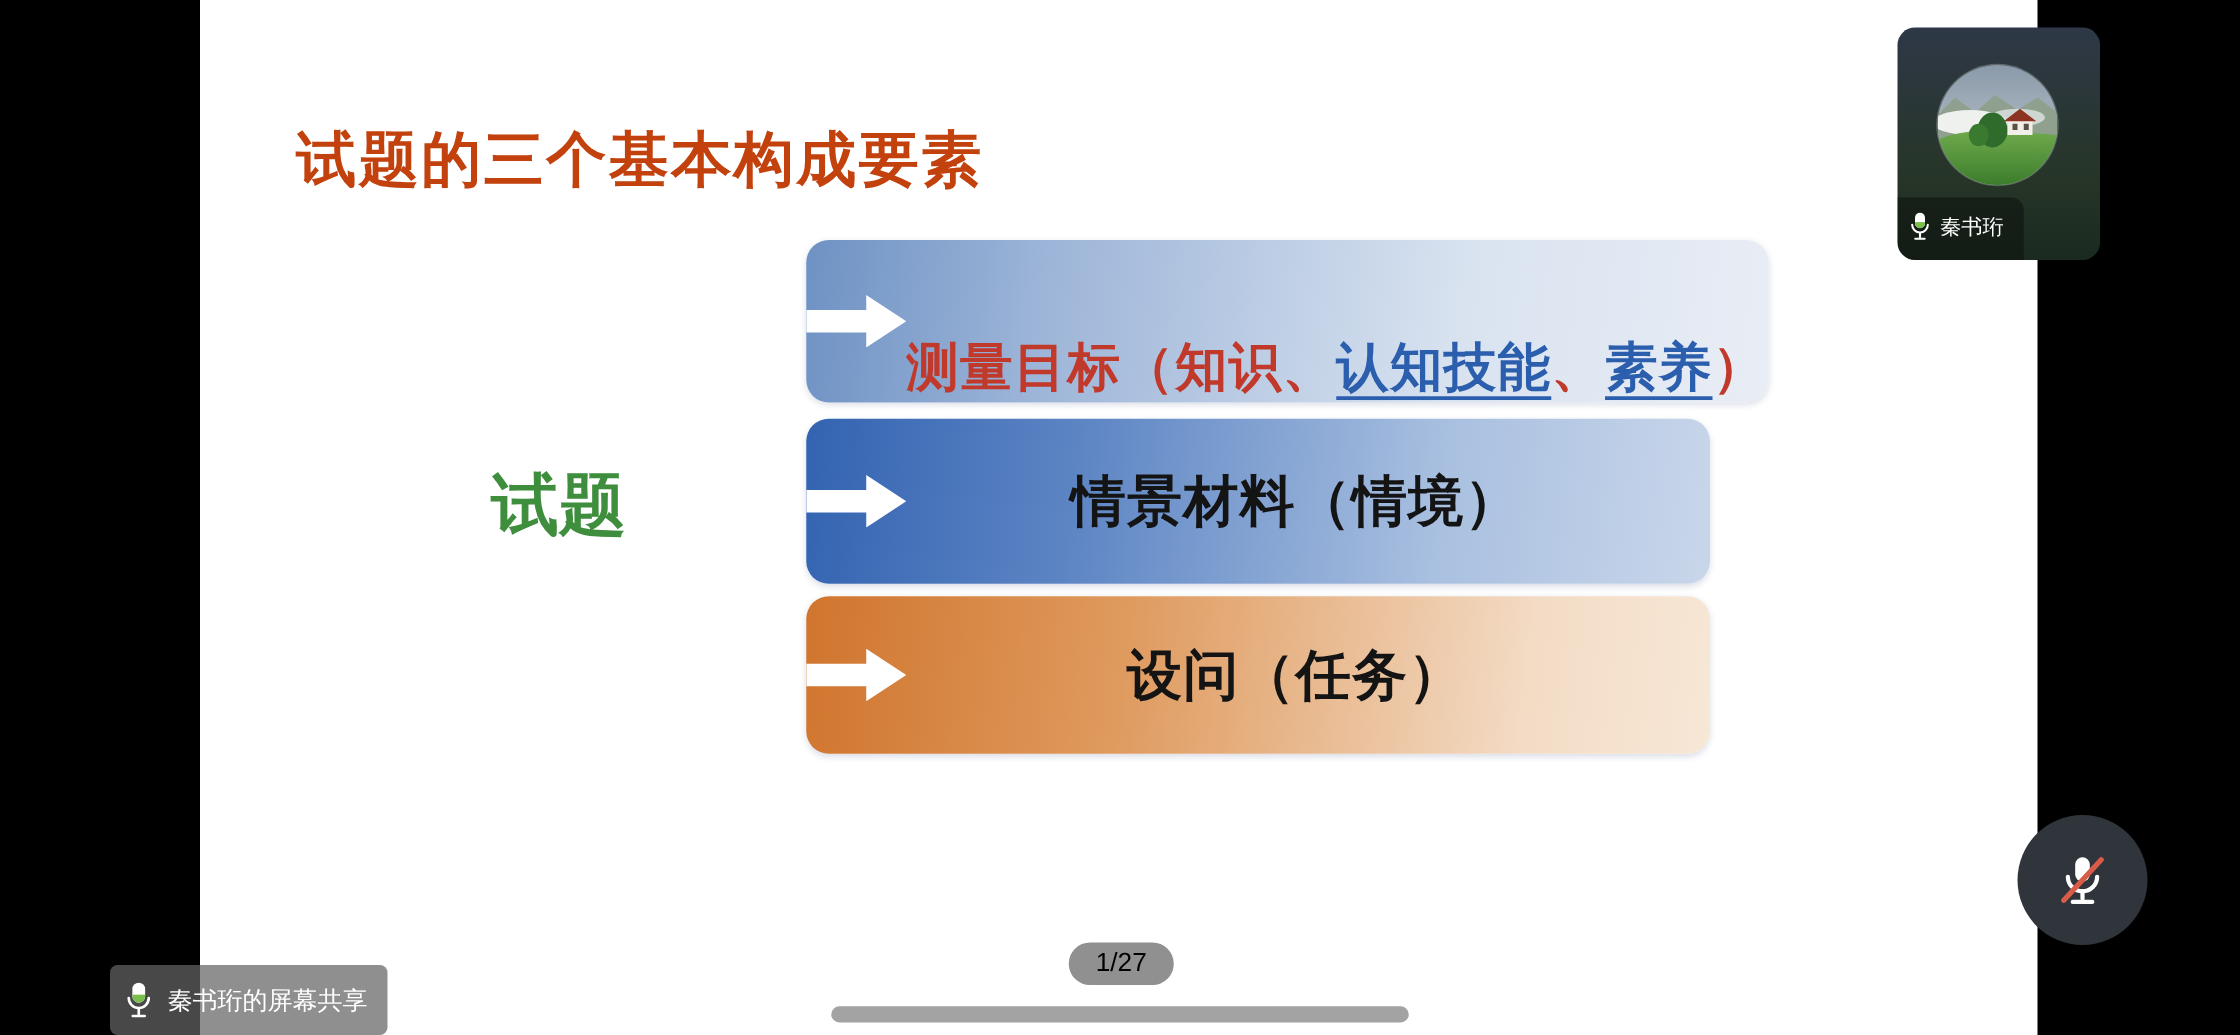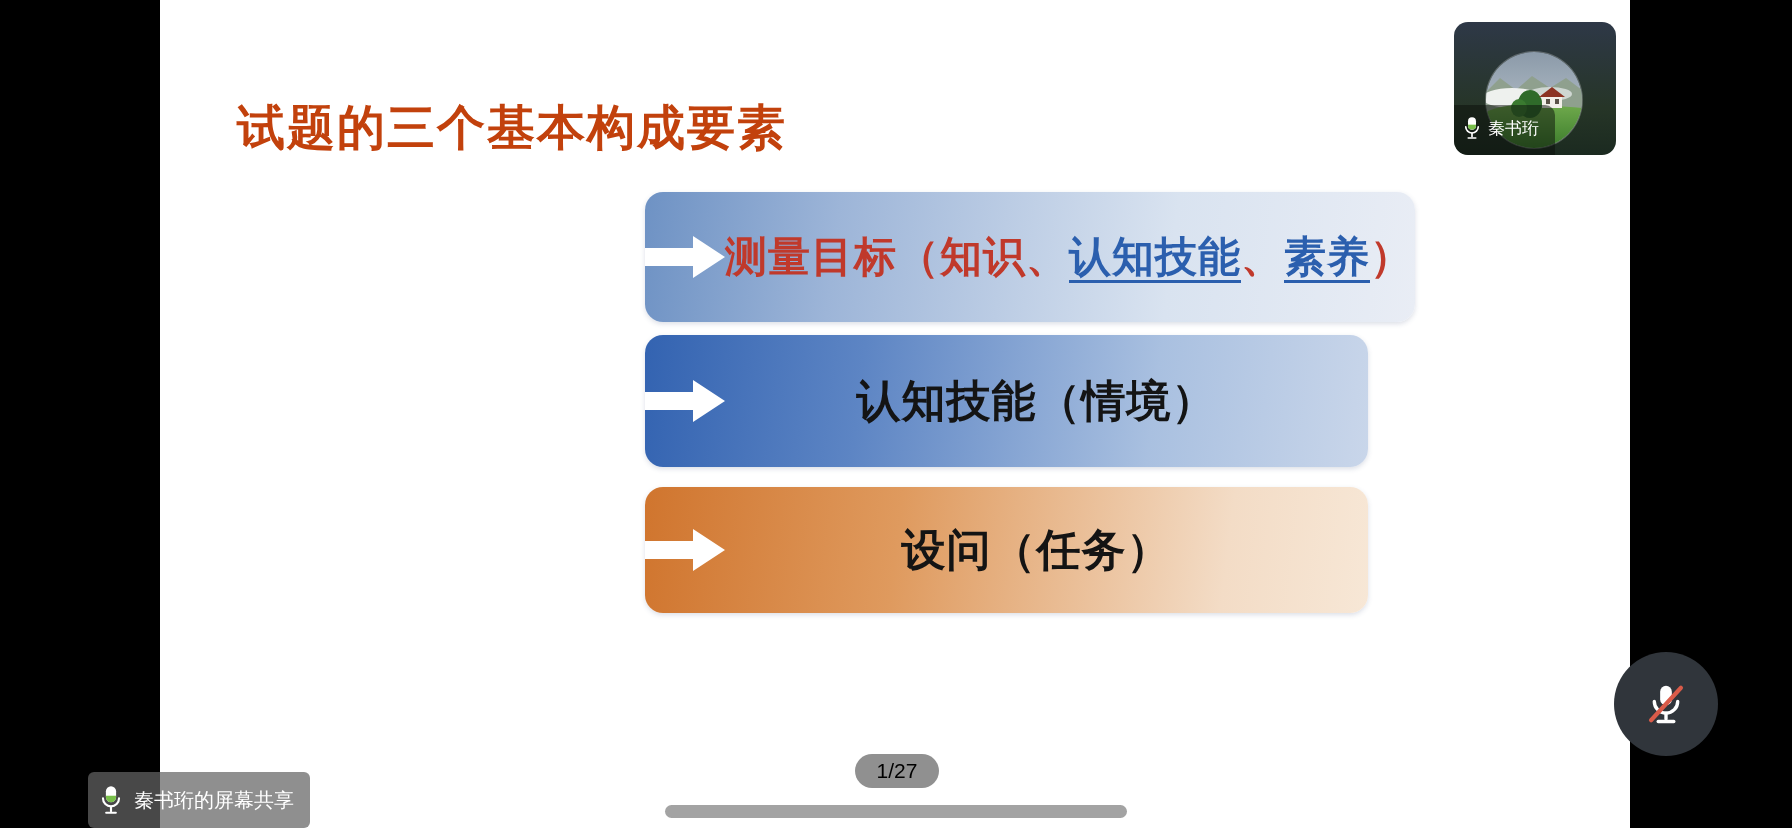--- a/index.html
+++ b/index.html
@@ -22,25 +22,25 @@
     position:absolute; left:393px; top:368px;
     font-size:54px; font-weight:bold; color:#3e8e3e;
     font-family:"Liberation Sans", sans-serif;
   }
   .bar {
     position:absolute; left:645px; border-radius:18px;
     display:flex; align-items:center; justify-content:center;
     box-shadow:0 2px 5px rgba(60,80,120,0.18);
   }
   #bar-target  { top:192px; width:770px; height:130px;
-    background:linear-gradient(97deg,#6e92c4 0%,#9db5d8 25%,#d9e3f0 68%,#e9edf5 100%); }
+    background:linear-gradient(97deg,#6e92c4 0%,#9db5d8 25%,#d9e3f0 68%,#e9edf5 100%);align-items:flex-end; }
   #bar-context { top:335px; width:723px; height:132px;
     background:linear-gradient(97deg,#3363b1 0%,#5d85c4 30%,#a9c0e0 70%,#c9d6ea 100%); }
   #bar-question{ top:477px; width:723px; height:126px;
-    background:linear-gradient(97deg,#d0752e 0%,#df9a5e 35%,#f3dcc6 80%,#f7e7d6 100%);margin-top:10px; }
+    background:linear-gradient(97deg,#d0752e 0%,#df9a5e 35%,#f3dcc6 80%,#f7e7d6 100%); }
   .bar-arrow { position:absolute; left:0; top:50%; transform:translateY(-50%); }
   .bar-text {
     font-family:"Liberation Serif", serif; font-weight:bold;
     color:#141414; font-size:44px; margin-left:60px; white-space:nowrap;
     letter-spacing:1px;
   }
   #bar-target .bar-text { font-size:42px; margin-left:78px; }
   .seg-red  { color:#c0392b; }
   .seg-blue { color:#2b5fae; text-decoration:underline;
               text-decoration-thickness:3px; text-underline-offset:9px;
@@ -60,21 +60,21 @@
   
   .share-banner {
     position:absolute; left:88px; top:772px; height:56px;
     display:flex; align-items:center; gap:10px; padding:0 16px 0 10px;
     background:rgba(100,100,100,0.72); border-radius:6px;
   }
   .share-banner .label { color:#ffffff; font-size:20px; white-space:nowrap; }
 
   
   .video-tile {
-    position:absolute; left:1454px; top:22px; width:162px; height:133px;
+    position:absolute; left:1518px; top:22px; width:162px; height:186px;
     border-radius:14px; overflow:hidden;
     background:linear-gradient(180deg,#2e3847 0%,#263527 65%,#1b2a20 100%);
   }
   .avatar-wrap { position:absolute; left:32px; top:30px; width:96px; height:96px;
     border-radius:50%; overflow:hidden; box-shadow:0 0 0 1px rgba(255,255,255,0.25); }
   .tile-name {
     position:absolute; left:0; bottom:0; height:50px;
     display:flex; align-items:center; gap:6px; padding:0 16px 4px 8px;
     background:rgba(10,14,10,0.5); border-radius:0 10px 0 14px;
   }
@@ -90,35 +90,36 @@
 </head>
 <body>
 
 <div id="stage">
 
   <div id="letterbox-left" class="letterbox"></div>
   <div id="letterbox-right" class="letterbox"></div>
 
   <div class="slide-title">试题的三个基本构成要素</div>
 
+  <div class="side-label">试题</div>
 
   <div id="bar-target" class="bar">
     <svg class="bar-arrow" width="80" height="42" viewBox="0 0 80 42">
       <path d="M0 12 h48 v-12 l32 21 -32 21 v-12 h-48 z" fill="#ffffff"></path>
     </svg>
     <div class="bar-text">
       <span class="seg-red">测量目标（知识、</span><span class="seg-blue">认知技能</span><span class="seg-red">、</span><span class="seg-blue">素养</span><span class="seg-red">）</span>
     </div>
   </div>
 
   <div id="bar-context" class="bar">
     <svg class="bar-arrow" width="80" height="42" viewBox="0 0 80 42">
       <path d="M0 12 h48 v-12 l32 21 -32 21 v-12 h-48 z" fill="#ffffff"></path>
     </svg>
-    <div class="bar-text">认知技能（情境）</div>
+    <div class="bar-text">情景材料（情境）</div>
   </div>
 
   <div id="bar-question" class="bar">
     <svg class="bar-arrow" width="80" height="42" viewBox="0 0 80 42">
       <path d="M0 12 h48 v-12 l32 21 -32 21 v-12 h-48 z" fill="#ffffff"></path>
     </svg>
     <div class="bar-text">设问（任务）</div>
   </div>
 
   <div class="page-pill">

